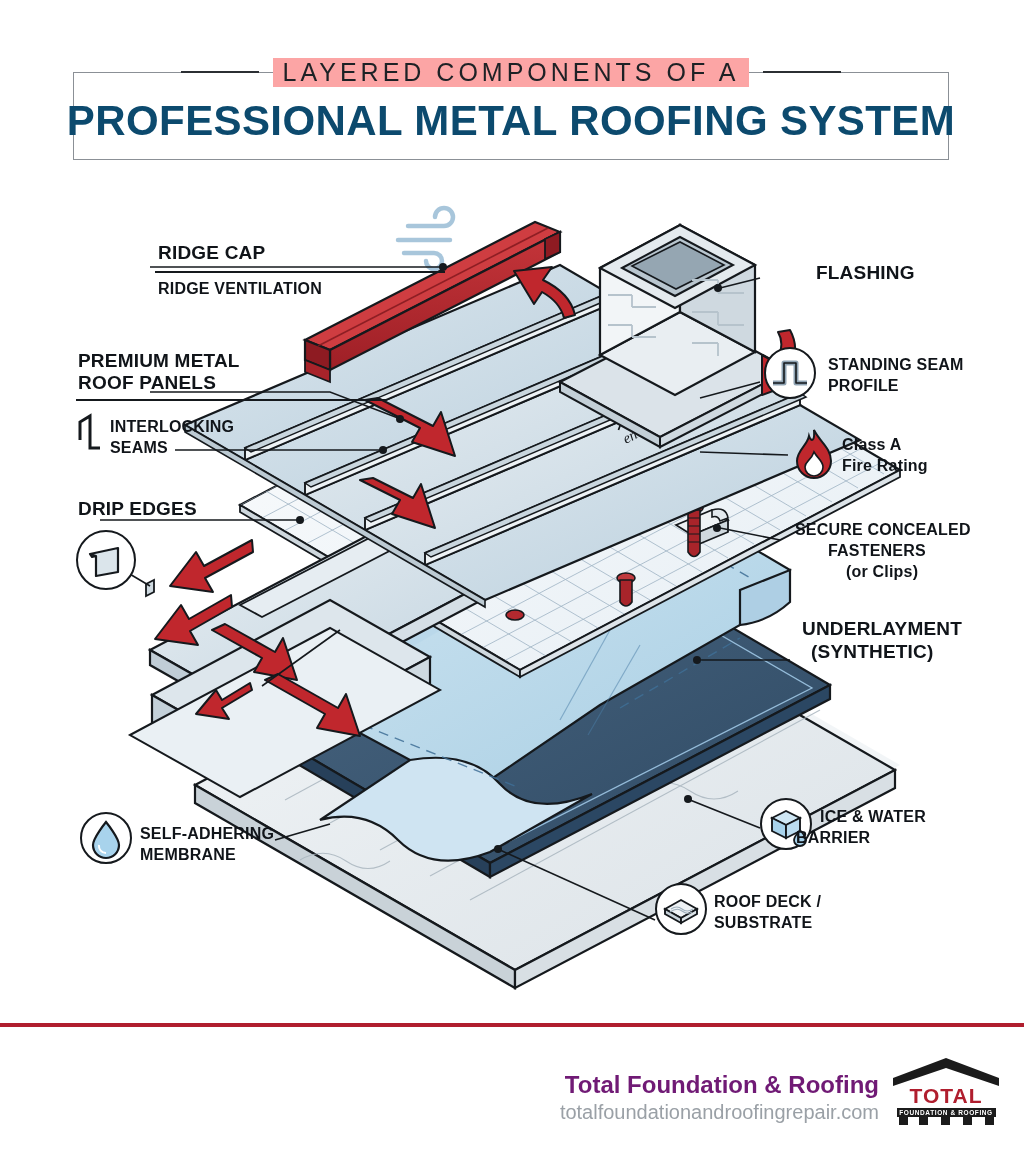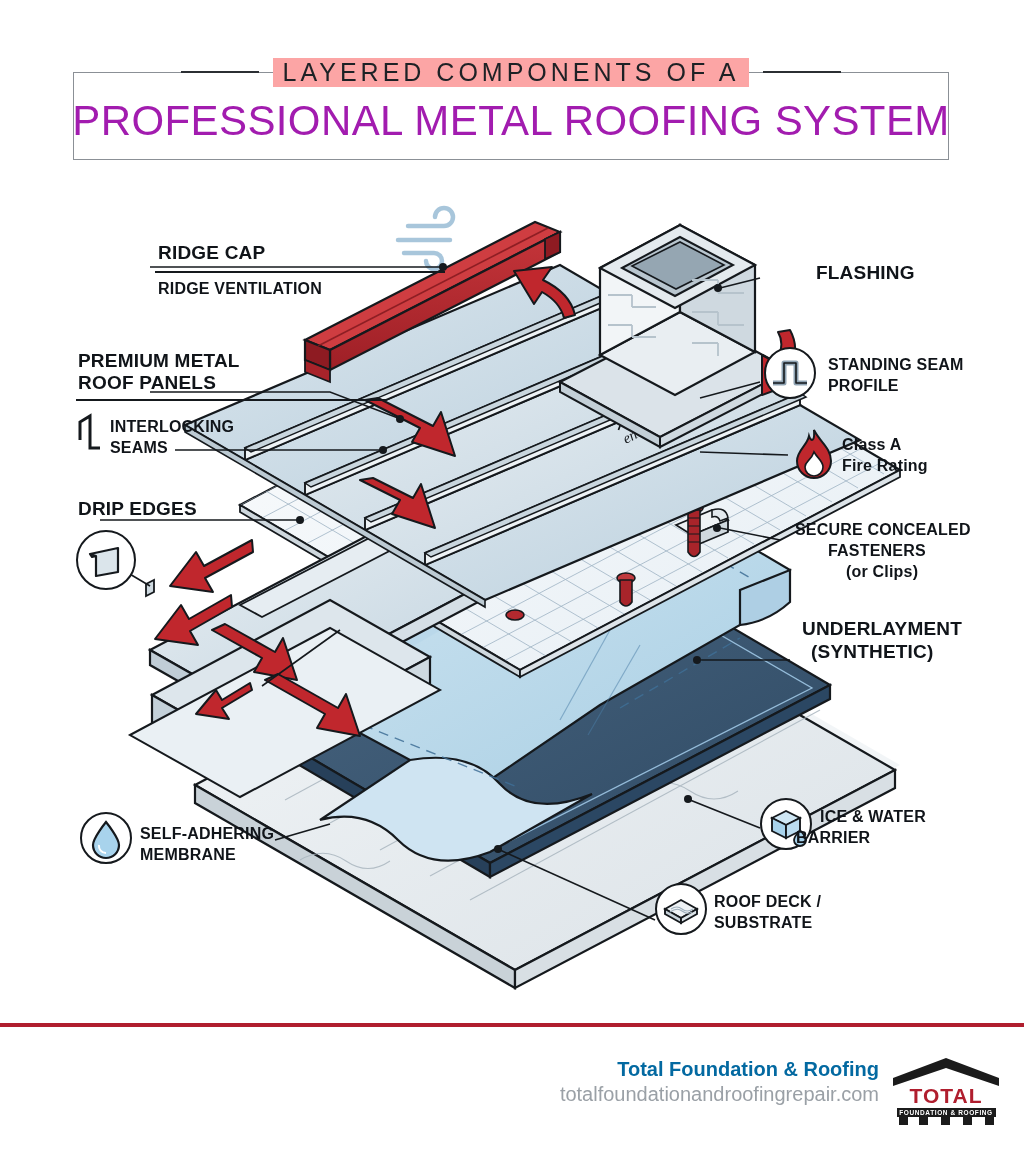--- a/index.html
+++ b/index.html
@@ -23,29 +23,29 @@
     display:flex;align-items:center;justify-content:center;gap:14px;
   }
   .kicker-rule{height:1.5px;background:#2b2f33;flex:0 0 78px;}
   .kicker{
     font-size:25px;letter-spacing:4.0px;font-weight:400;color:#1d2125;
     background:#fca5a5;padding:0 10px;white-space:nowrap;
   }
   .title-main{
     position:absolute;left:73px;top:88px;width:876px;height:66px;
     display:flex;align-items:center;justify-content:center;
-    font-size:42px;font-weight:400;letter-spacing:0.4px;color:#a21caf;
+    font-size:42px;font-weight:700;letter-spacing:0.4px;color:#0c4a6e;
     white-space:nowrap;
   }
 
   
   .footer-rule{position:absolute;left:0;top:1023px;width:1024px;height:4px;}
   .footer{position:absolute;left:0;top:1050px;width:1024px;height:90px;}
   .brand-text{position:absolute;right:145px;top:8px;text-align:right;}
-  .brand-name{font-size:20px;font-weight:700;color:#0369a1;white-space:nowrap;}
+  .brand-name{font-size:24px;font-weight:700;color:#701a75;white-space:nowrap;margin-top:13px;}
   .brand-url{font-size:20px;color:#9aa0a6;margin-top:2px;white-space:nowrap;text-align:center;}
   .logo{position:absolute;right:20px;top:6px;width:115px;height:70px;}
 
   
   .lbl{position:absolute;font-weight:700;color:#101419;line-height:1.12;}
   .lbl.big{font-size:19px;letter-spacing:0.2px;text-align:right;}
   .lbl.med{font-size:16px;letter-spacing:0.2px;}
   .rule{position:absolute;background:#15191d;height:1.6px;}
   .icon-circle{
     position:absolute;border:2.2px solid #15191d;border-radius:50%;

